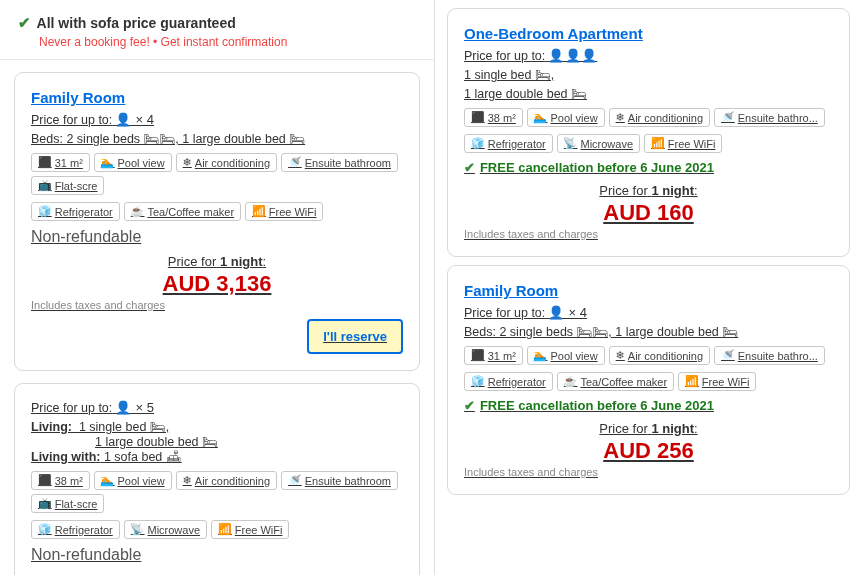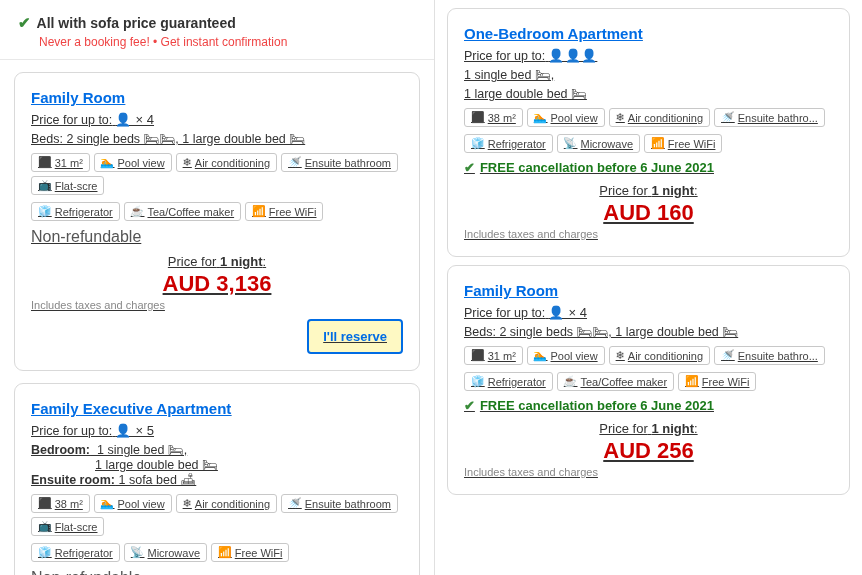--- a/index.html
+++ b/index.html
@@ -225,29 +225,28 @@
         <span>Price for</span> <b>1 night</b>:
       </div>
       <div class="price-amount">AUD 3,136</div>
       <div class="price-incl">Includes taxes and charges</div>
       <div class="select-btn-area">
         <button class="select-btn">I'll reserve</button>
       </div>
     </div>
 
     <div class="room-card">
-      <div class="room-title">Family Executive Apartment</div>
       <div class="room-subtitle">
         <span>Price for up to:</span>
         <span class="person-icon"> 👤 × 5</span>
       </div>
       <div class="bedroom-section">
-        <div class="bedroom-label"><b>Bedroom:</b> &nbsp;1 single bed 🛏,</div>
+        <div class="bedroom-label"><b>Living:</b> &nbsp;1 single bed 🛏,</div>
         <div class="bedroom-label" style="margin-left:64px;">1 large double bed 🛏</div>
-        <div class="bedroom-label"><b>Ensuite room:</b> 1 sofa bed 🛋</div>
+        <div class="bedroom-label"><b>Living with:</b> 1 sofa bed 🛋</div>
       </div>
       <div class="amenity-tags">
         <span class="tag">
             <span class="tag-icon">⬛</span>
             <span>38 m²</span>
           </span>
         <span class="tag">
             <span class="tag-icon">🏊</span>
             <span>Pool view</span>
           </span>

